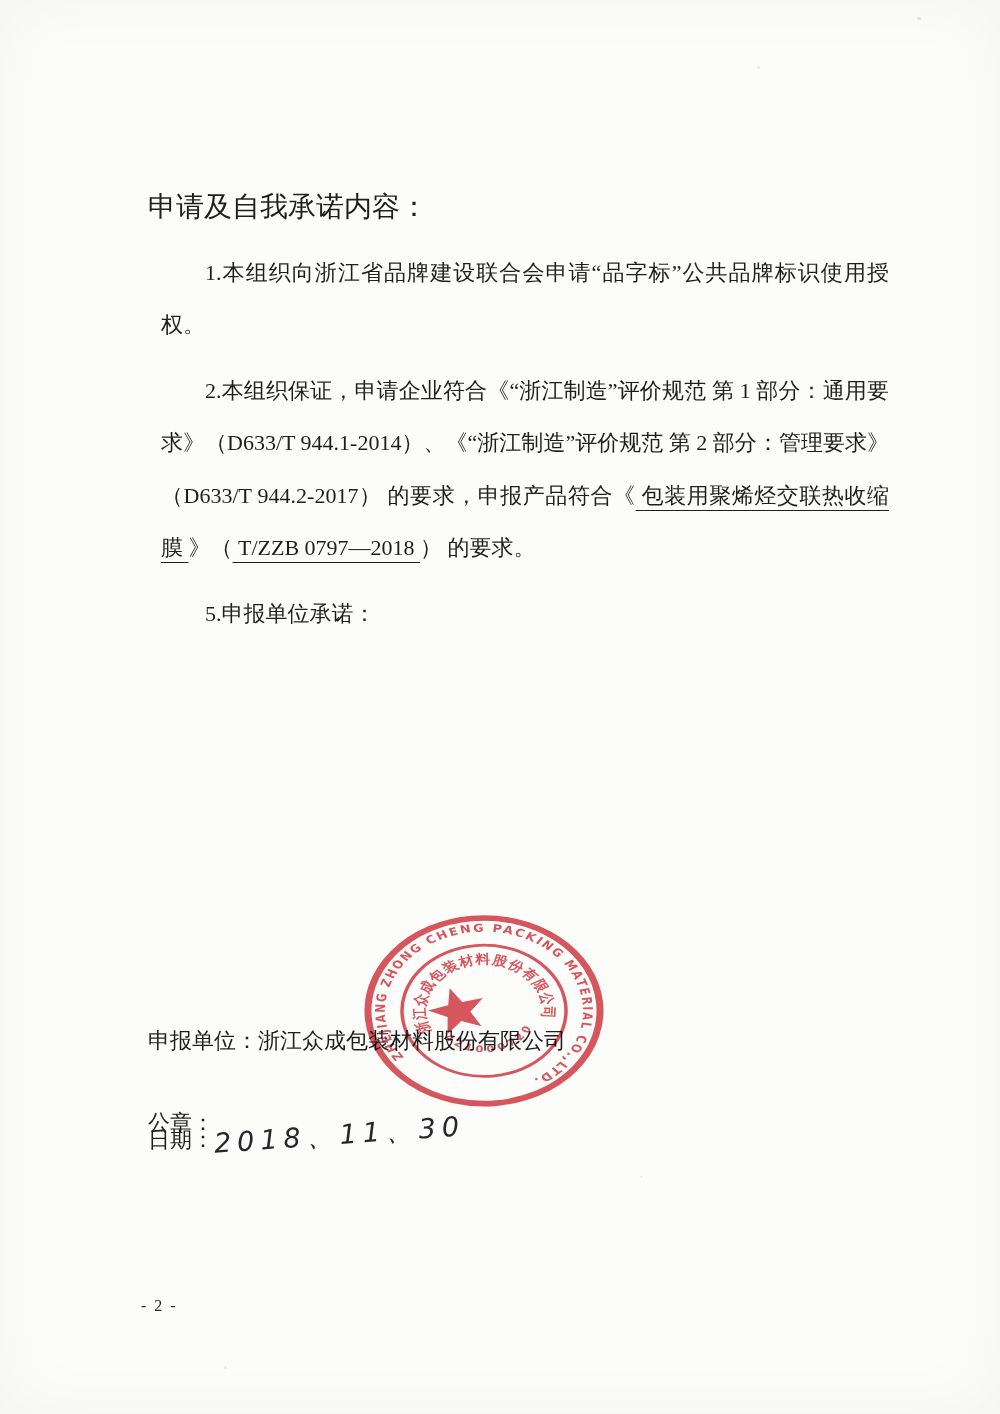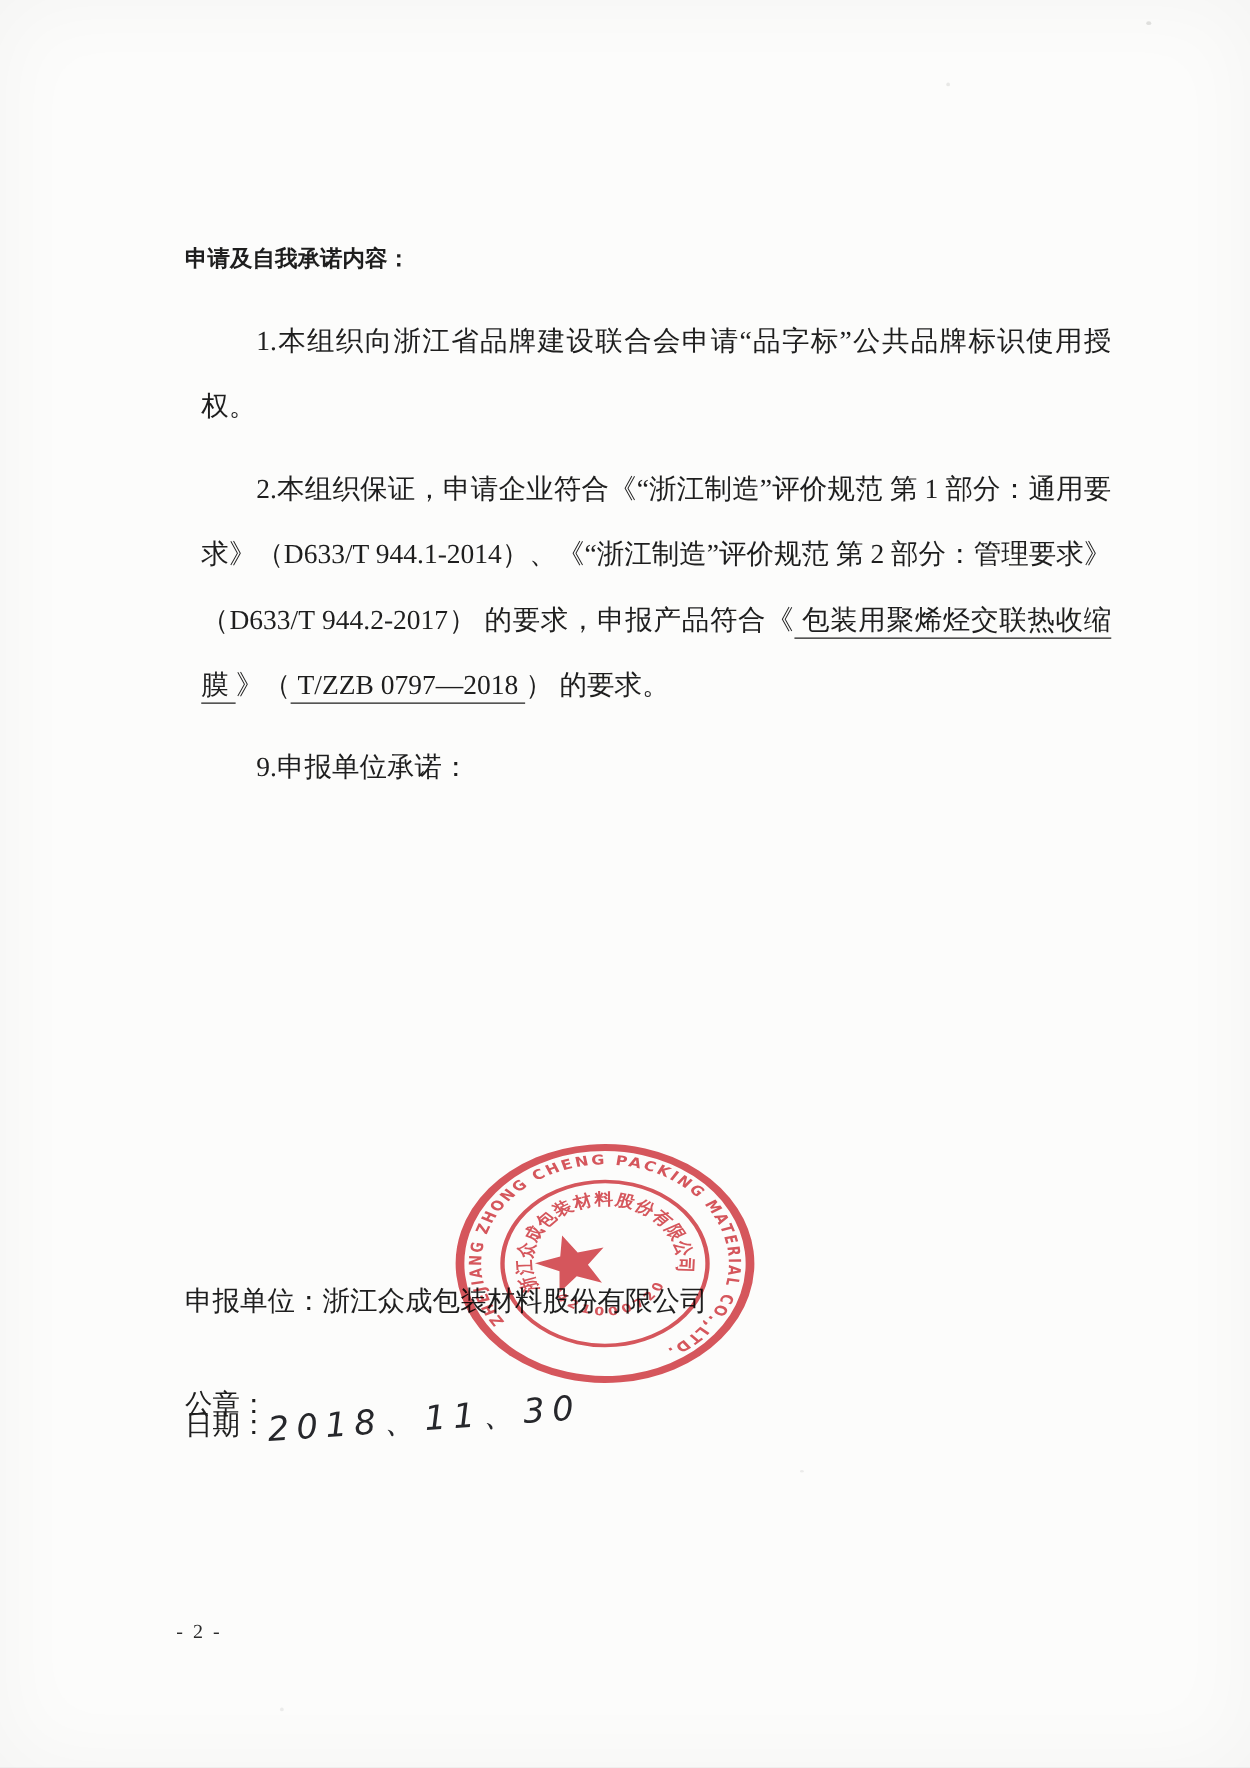--- a/index.html
+++ b/index.html
@@ -11,21 +11,21 @@
     box-shadow: inset 0 0 70px rgba(0,0,0,0.035);
     overflow:hidden;
     font-family:"Liberation Serif","DejaVu Serif",serif;
     color:#1e1e1e;
   }
   .body-text {
     position:absolute; left:148px; top:181px; width:754px;
     font-size:22px; line-height:52.5px;
     text-align:justify;
   }
-  .heading { margin:0; font-size:18px; font-weight:bold; }
+  .heading { margin:0; font-size:28px; font-weight:normal; }
   .para { margin:13px; text-indent:44px; }
   .u {
     text-decoration:underline;
     text-underline-offset:7px;
     text-decoration-thickness:1.2px;
   }
   .sig-line { position:absolute; left:148px; font-size:22px; white-space:nowrap; }
   .sig-applicant { top:1026px; }
   .sig-seal { top:1108px; }
   .sig-date { top:1120px; }
@@ -59,21 +59,21 @@
   <div class="speck" style="left:917px; top:17px; width:4px; height:3px; opacity:.25;"></div>
   <div class="speck" style="left:757px; top:66px; width:3px; height:3px; opacity:.18;"></div>
   <div class="speck" style="left:838px; top:443px; width:3px; height:2px; opacity:.15;"></div>
   <div class="speck" style="left:224px; top:1366px; width:3px; height:3px; opacity:.15;"></div>
   <div class="speck" style="left:640px; top:1176px; width:3px; height:2px; opacity:.15;"></div>
 
   <div class="body-text">
     <p class="heading">申请及自我承诺内容：</p>
     <p class="para">1.本组织向浙江省品牌建设联合会申请“品字标”公共品牌标识使用授权。</p>
     <p class="para"><span>2.本组织保证，申请企业符合《“浙江制造”评价规范 第 1 部分：通用要求》（D633/T 944.1-2014）、《“浙江制造”评价规范 第 2 部分：管理要求》（D633/T 944.2-2017） 的要求，申报产品符合《</span><span class="u"> 包装用聚烯烃交联热收缩膜 </span><span>》（</span><span class="u"> T/ZZB 0797—2018 </span><span>） 的要求。</span></p>
-    <p class="para">9.申报单位承诺：</p>
+    <p class="para">5.申报单位承诺：</p>
   </div>
 
   <div class="sig-line sig-applicant"><span>申报单位：</span><span>浙江众成包装材料股份有限公司</span></div>
   <div class="sig-line sig-seal"><span>公章：</span></div>
   <div class="sig-line sig-date"><span>日期：</span><span class="handwrite">2018、11、30</span></div>
 
   <svg class="seal-svg" viewBox="0 0 252 204" xmlns="http://www.w3.org/2000/svg" xmlns:xlink="http://www.w3.org/1999/xlink">
     <defs>
       <path id="arcEng" d="M 40.3,175.5 A 99,99 0 1 1 159.9,219" fill="none"></path>
       <path id="arcCn" d="M 70.6,146.2 A 59,59 0 1 1 181.4,146.2" fill="none"></path>

